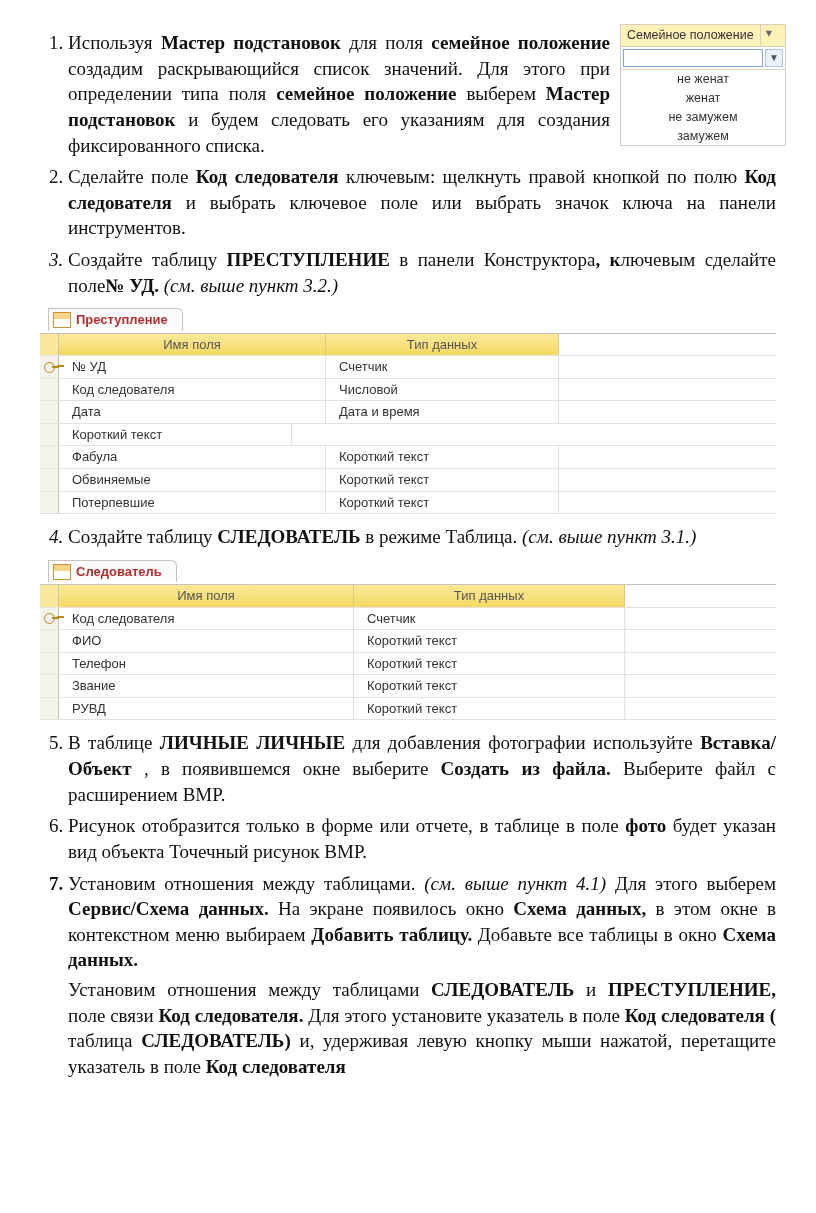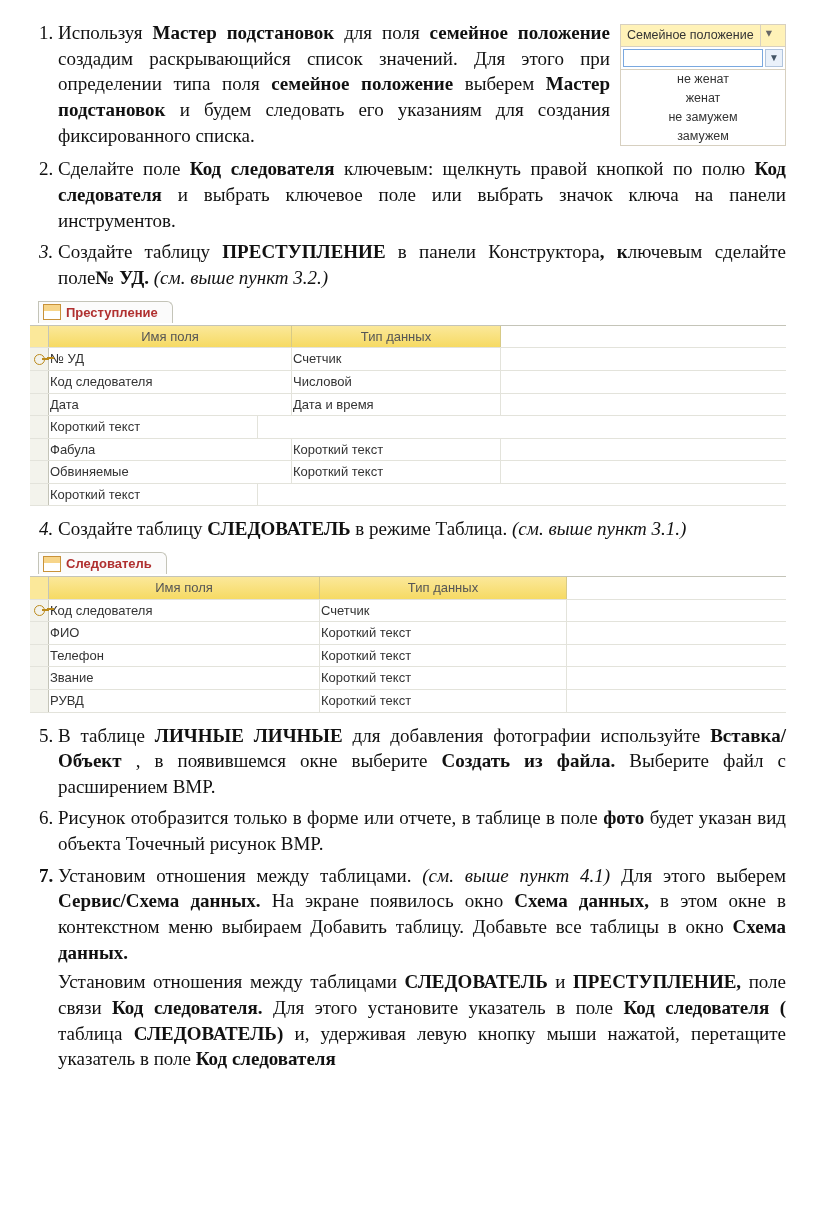--- a/index.html
+++ b/index.html
@@ -10,21 +10,21 @@
     font-family: "Times New Roman", Times, serif;
   }
   .page {
     width: 816px;
     box-sizing: border-box;
     padding: 20px 30px 40px 30px;
     font-size: 19px;
     line-height: 1.35;
   }
   ol.main {
-    margin: 0;
+    margin: 10px;
     padding-left: 28px;
   }
   ol.main > li {
     margin-bottom: 6px;
     text-align: justify;
   }
   .b { font-weight: bold; }
   .i { font-style: italic; }
   .li3 { font-style: italic; }
   .li3 .r { font-style: normal; }
@@ -122,21 +122,21 @@
   }
   .row .sel {
     width: 18px;
     border-right: 1px solid #c4c4b8;
     background: #f3f3ec;
     display: flex;
     align-items: center;
     justify-content: center;
   }
   .row .c1, .row .c2 {
-    padding: 2px 1px;
+    padding: 2px 13px;
     border-right: 1px solid #e3e3db;
     background: #ffffff;
   }
   .row .c1 { width: 240px; }
   .row .c2 { width: 206px; }
   .grid.g2 .row .c1 { width: 268px; }
   .grid.g2 .row .c2 { width: 244px; }
   .row.head .c1, .row.head .c2 {
     background: linear-gradient(#fbe89a, #f6da63);
     color: #555;
@@ -250,20 +250,21 @@
               <div class="c1">Фабула</div>
               <div class="c2">Короткий текст</div>
             </div>
             <div class="row">
               <div class="sel"></div>
               <div class="c1">Обвиняемые</div>
               <div class="c2">Короткий текст</div>
             </div>
             <div class="row">
               <div class="sel"></div>
+              <div class="c1">Потерпевшие</div>
               <div class="c2">Короткий текст</div>
             </div>
           </div>
       </div>
     </li>
 
     <li class="li4">
       <span class="r">Создайте таблицу </span>
       <span class="r b">СЛЕДОВАТЕЛЬ</span>
       <span class="r"> в режиме Таблица. </span>
@@ -328,21 +329,21 @@
     </li>
 
     <li style="font-weight:bold">
       <span style="font-weight:normal">Установим отношения между таблицами. </span>
       <span class="i" style="font-weight:normal">(см. выше пункт 4.1)</span>
       <span style="font-weight:normal"> Для этого выберем </span>
       <span style="font-weight:bold">Сервис/Схема данных.</span>
       <span style="font-weight:normal"> На экране появилось окно </span>
       <span style="font-weight:bold">Схема данных,</span>
       <span style="font-weight:normal"> в этом окне в контекстном меню выбираем </span>
-      <span style="font-weight:normal">Добавить таблицу.</span>
+      <span style="font-weight:bold">Добавить таблицу.</span>
       <span style="font-weight:normal"> Добавьте все таблицы в окно </span>
       <span style="font-weight:bold">Схема данных.</span>
 
       <p class="para" style="font-weight:normal">
         <span>Установим отношения между таблицами </span>
         <span class="b">СЛЕДОВАТЕЛЬ</span>
         <span> и </span>
         <span class="b">ПРЕСТУПЛЕНИЕ,</span>
         <span> поле связи </span>
         <span class="b">Код следователя.</span>

